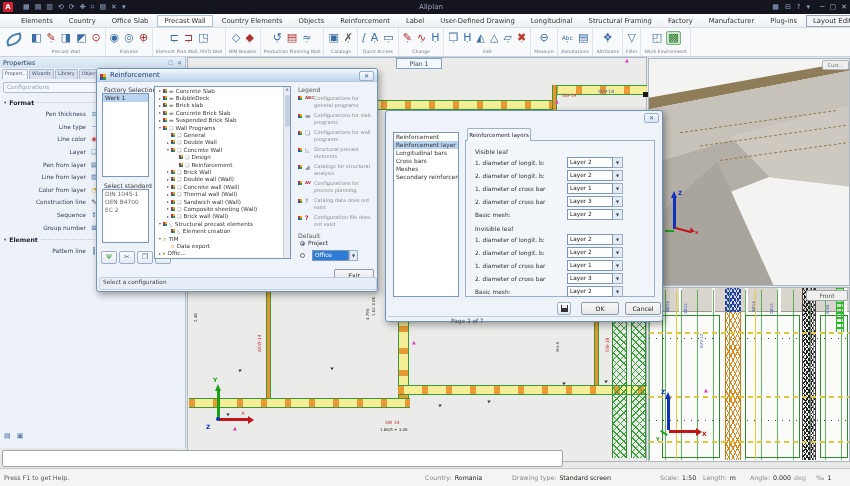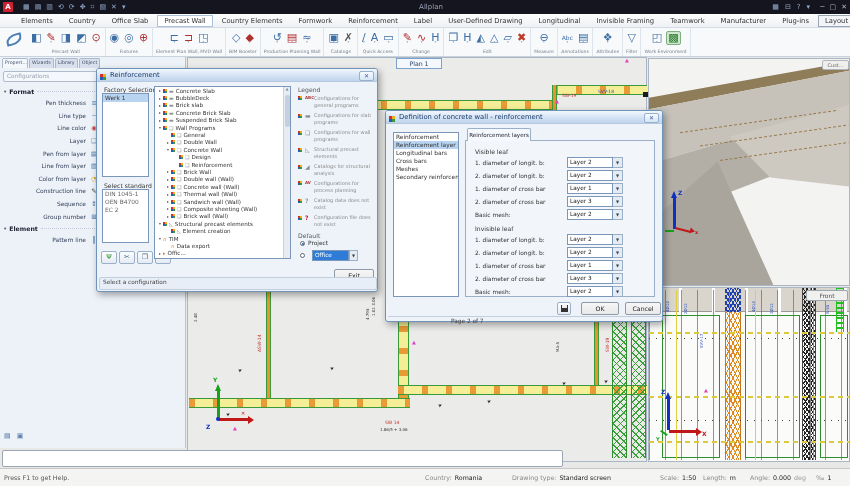--- a/index.html
+++ b/index.html
@@ -195,27 +195,27 @@
     </div>
 </div>
 
 <div id="menubar">
   <div id="menu-tabs" style="display:flex;gap:2px">
       <div class="mtab">Elements</div>
       <div class="mtab">Country</div>
       <div class="mtab">Office Slab</div>
       <div class="mtab active">Precast Wall</div>
       <div class="mtab">Country Elements</div>
-      <div class="mtab">Formwork</div>
+      <div class="mtab">Objects</div>
       <div class="mtab">Reinforcement</div>
       <div class="mtab">Label</div>
       <div class="mtab">User-Defined Drawing</div>
       <div class="mtab">Longitudinal</div>
-      <div class="mtab">Invisible Framing</div>
-      <div class="mtab">Teamwork</div>
+      <div class="mtab">Structural Framing</div>
+      <div class="mtab">Factory</div>
       <div class="mtab">Manufacturer</div>
       <div class="mtab">Plug-ins</div>
       <div class="mtab boxed">Layout Editor</div>
     </div>
 </div>
 
 <div id="ribbon">
   <div id="brand-swoosh"></div>
   <div id="ribbon-groups">
       <div class="rgroup">
@@ -437,20 +437,26 @@
     <span class="secmark" style="left: 562px; top: 381px;">➤</span>
     <span class="secmark" style="left: 604px; top: 379px;">➤</span>
     <span class="magmark" style="left: 233px; top: 426px;">▲</span>
     <span class="magmark" style="left: 412px; top: 340px;">▲</span>
     <span class="magmark" style="left: 704px; top: 388px;">▲</span>
     <span class="magmark" style="left: 555px; top: 99px;">▲</span>
     <span class="magmark" style="left: 625px; top: 58px;">▲</span>
   </div>
 
 <div id="prop-panel">
+  <div id="prop-header">
+    <span>Properties</span>
+    <span class="sp"></span>
+    <span class="phicon">⏍</span>
+    <span class="phicon">✕</span>
+  </div>
   <div id="prop-tabs">
       <div class="ptab active">Propert...</div>
       <div class="ptab">Wizards</div>
       <div class="ptab">Library</div>
       <div class="ptab">Object</div>
     </div>
   <div id="config-combo">Configurations</div>
   <div id="panel-sections">
       <div class="psec-h">
         <span class="psec-arrow">▾</span>
@@ -749,24 +755,20 @@
   </div>
   <div id="office-combo">
     <span id="office-val">Office</span>
     <span id="office-drop">▼</span>
   </div>
   <div class="dlg-btn" style="left:237px;top:200px;width:40px;height:13px;line-height:12px">Exit</div>
   <div class="status-strip" style="left:2px;top:208px;width:278px;height:13px">Select a configuration</div>
 </div>
 
 <div id="dlg-wall" class="dialog">
-  <div class="dlg-title">
-    <span class="dlg-chip"></span>
-    <span class="dlg-title-text">Definition of concrete wall - reinforcement</span>
-  </div>
   <div class="dlg-close" style="right:3px">✕</div>
 
   <div id="wall-nav">
       <div class="lb-item">Reinforcement</div>
       <div class="lb-item sel">Reinforcement layer</div>
       <div class="lb-item">Longitudinal bars</div>
       <div class="lb-item">Cross bars</div>
       <div class="lb-item">Meshes</div>
       <div class="lb-item">Secondary reinforcement</div>
     </div>

